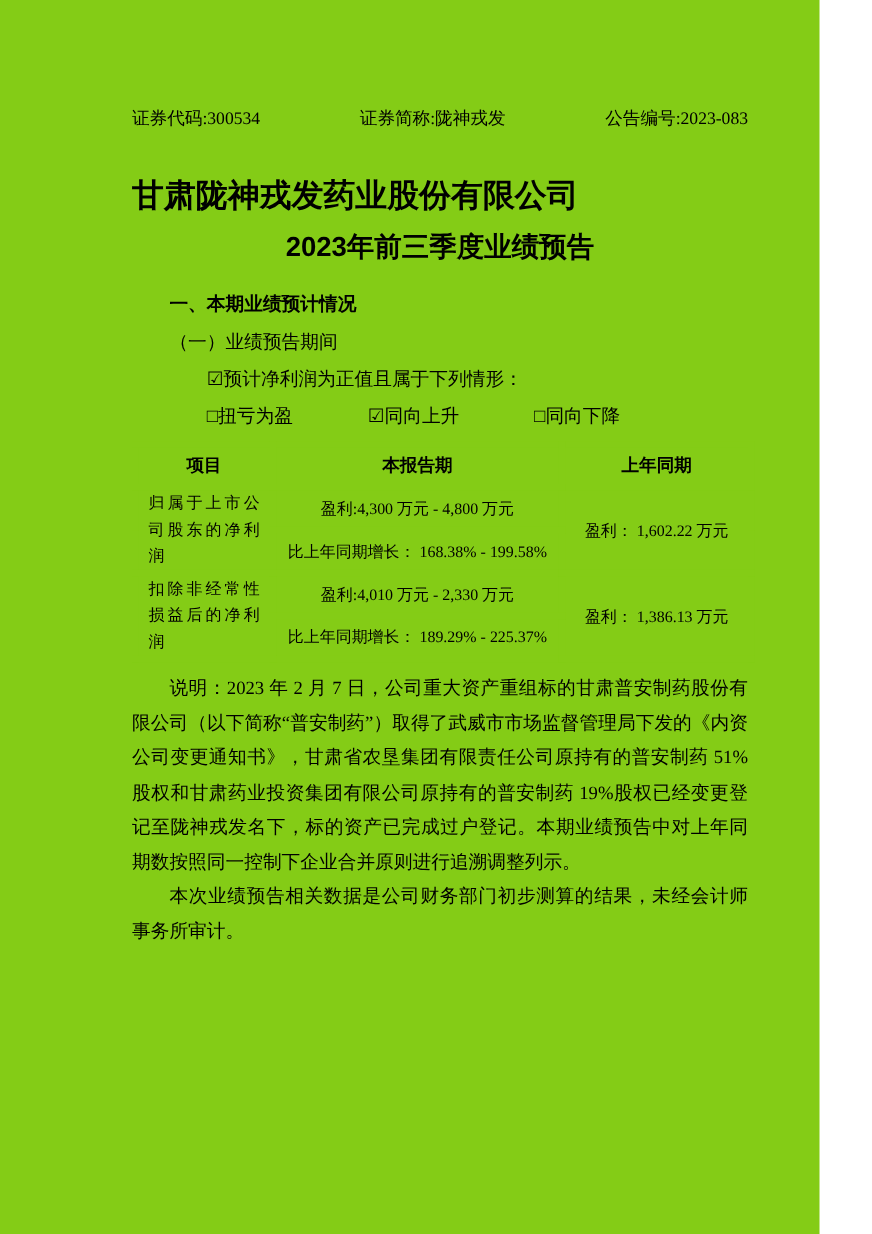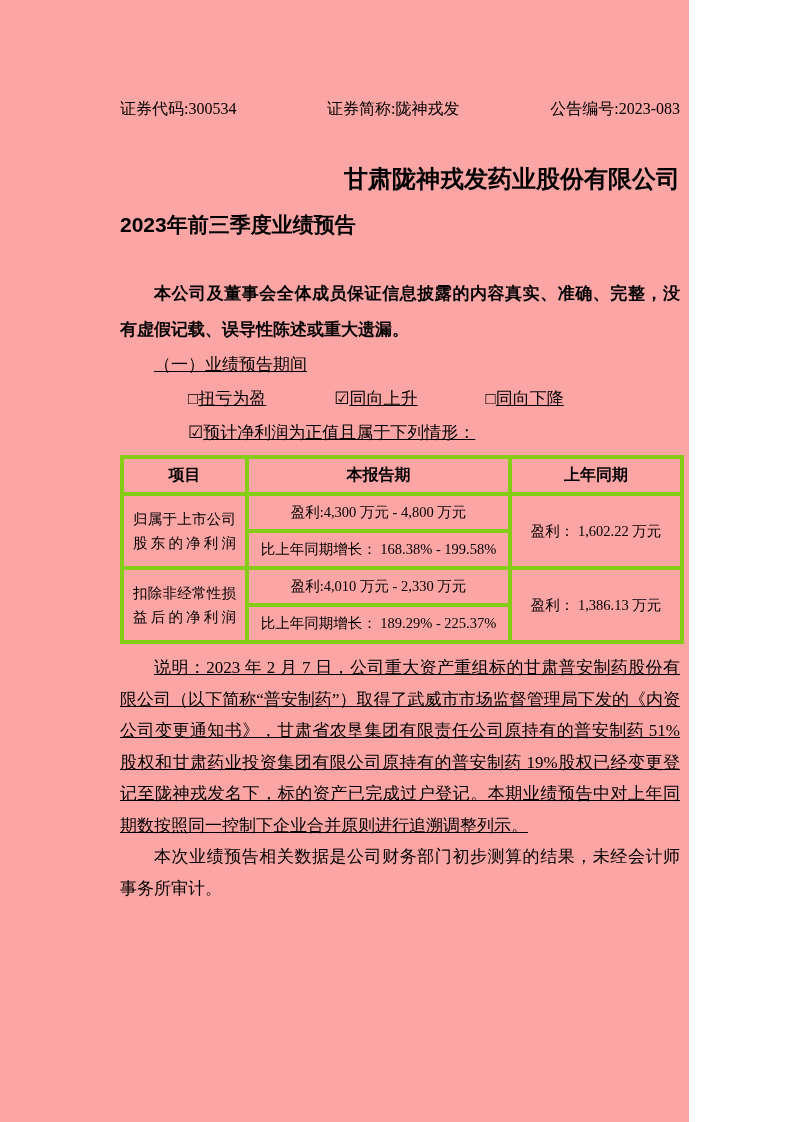--- a/index.html
+++ b/index.html
@@ -2,53 +2,54 @@
 <html lang="zh"><head>
 <meta charset="utf-8">
 <style>
   html, body {
     margin: 0;
     padding: 0;
     background: #ffffff;
   }
   .page {
     position: relative;
-    width: 689px;
+    width: 745px;
     height: 1122px;
-    background: #fca5a5;
+    background: #84cc16;
     color: #000000;
     font-family: "Liberation Serif", "DejaVu Serif", serif;
     overflow: hidden;
   }
   .content {
     position: absolute;
     left: 120px;
     top: 99px;
     width: 560px;
   }
   .meta-row {
     display: flex;
     justify-content: space-between;
     font-size: 16px;
     line-height: 20px;
     white-space: nowrap;
   }
   .title1 {
     margin: 44px 0 0 0;
-    text-align: right;
+    text-align: left;
     font-family: "Liberation Sans", "DejaVu Sans", sans-serif;
     font-weight: bold;
-    font-size: 24px;
+    font-size: 29px;
     line-height: 31px;
   }
   .title2 {
     margin: 16px 0 4px 0;
+    text-align: center;
     font-family: "Liberation Sans", "DejaVu Sans", sans-serif;
     font-weight: bold;
-    font-size: 21px;
+    font-size: 25px;
     line-height: 30px;
   }
   .disclaimer {
     margin: 36px 0 0 0;
     font-family: "Liberation Sans", "DejaVu Sans", sans-serif;
     font-weight: bold;
     font-size: 17px;
     line-height: 36px;
     text-indent: 2em;
     text-align: justify;
@@ -59,39 +60,38 @@
     font-weight: bold;
     font-size: 17px;
     line-height: 34px;
     text-indent: 2em;
   }
   .line {
     margin: 0;
     font-size: 17px;
     line-height: 34px;
     text-indent: 2em;
-    text-decoration: underline;
   }
   .cb {
     display: inline-block;
     font-size: 17px;
   }
   .option {
     margin-right: 34px;
   }
   .option:last-child { margin-right: 0; }
 
   table.forecast {
     margin-top: 5px;
     width: 560px;
     border-collapse: collapse;
     table-layout: fixed;
   }
   table.forecast td {
-    border: 4px solid #84cc16;
+    border: 6px solid #84cc16;
     font-size: 14.5px;
     text-align: center;
     vertical-align: middle;
     padding: 0 4px;
     overflow: hidden;
   }
   table.forecast tr.thead td {
     height: 33px;
     font-family: "Liberation Sans", "DejaVu Sans", sans-serif;
     font-weight: bold;
@@ -107,21 +107,20 @@
   col.c1 { width: 125px; }
   col.c2 { width: 263px; }
   col.c3 { width: 172px; }
 
   .note {
     margin: 8px 0 0 0;
     font-size: 17px;
     line-height: 31.5px;
     text-indent: 2em;
     text-align: justify;
-    text-decoration: underline;
   }
   .section-heading-2 {
     margin: 1px 0 0 0;
     font-family: "Liberation Sans", "DejaVu Sans", sans-serif;
     font-weight: bold;
     font-size: 17px;
     line-height: 32px;
     text-indent: 2em;
   }
   .para {
@@ -140,27 +139,27 @@
 
     <div class="meta-row">
       <span>证券代码:300534</span>
       <span>证券简称:陇神戎发</span>
       <span>公告编号:2023-083</span>
     </div>
 
     <div class="title1">甘肃陇神戎发药业股份有限公司</div>
     <div class="title2">2023年前三季度业绩预告</div>
 
-    <p class="disclaimer">本公司及董事会全体成员保证信息披露的内容真实、准确、完整，没有虚假记载、误导性陈述或重大遗漏。</p>
 
+    <p class="section-heading">一、本期业绩预计情况</p>
     <p class="line">（一）业绩预告期间</p>
 
+    <p class="line"><span class="cb">☑</span><span>预计净利润为正值且属于下列情形：</span></p>
+
     <p class="line"><span class="option"><span class="cb">□</span><span>扭亏为盈</span></span><span class="option"><span class="cb">☑</span><span>同向上升</span></span><span class="option"><span class="cb">□</span><span>同向下降</span></span></p>
-
-    <p class="line"><span class="cb">☑</span><span>预计净利润为正值且属于下列情形：</span></p>
 
     <table class="forecast">
       <colgroup>
           <col class="c1">
           <col class="c2">
           <col class="c3">
         </colgroup>
       <tbody>
           <tr class="thead">
         <td>项目</td>

